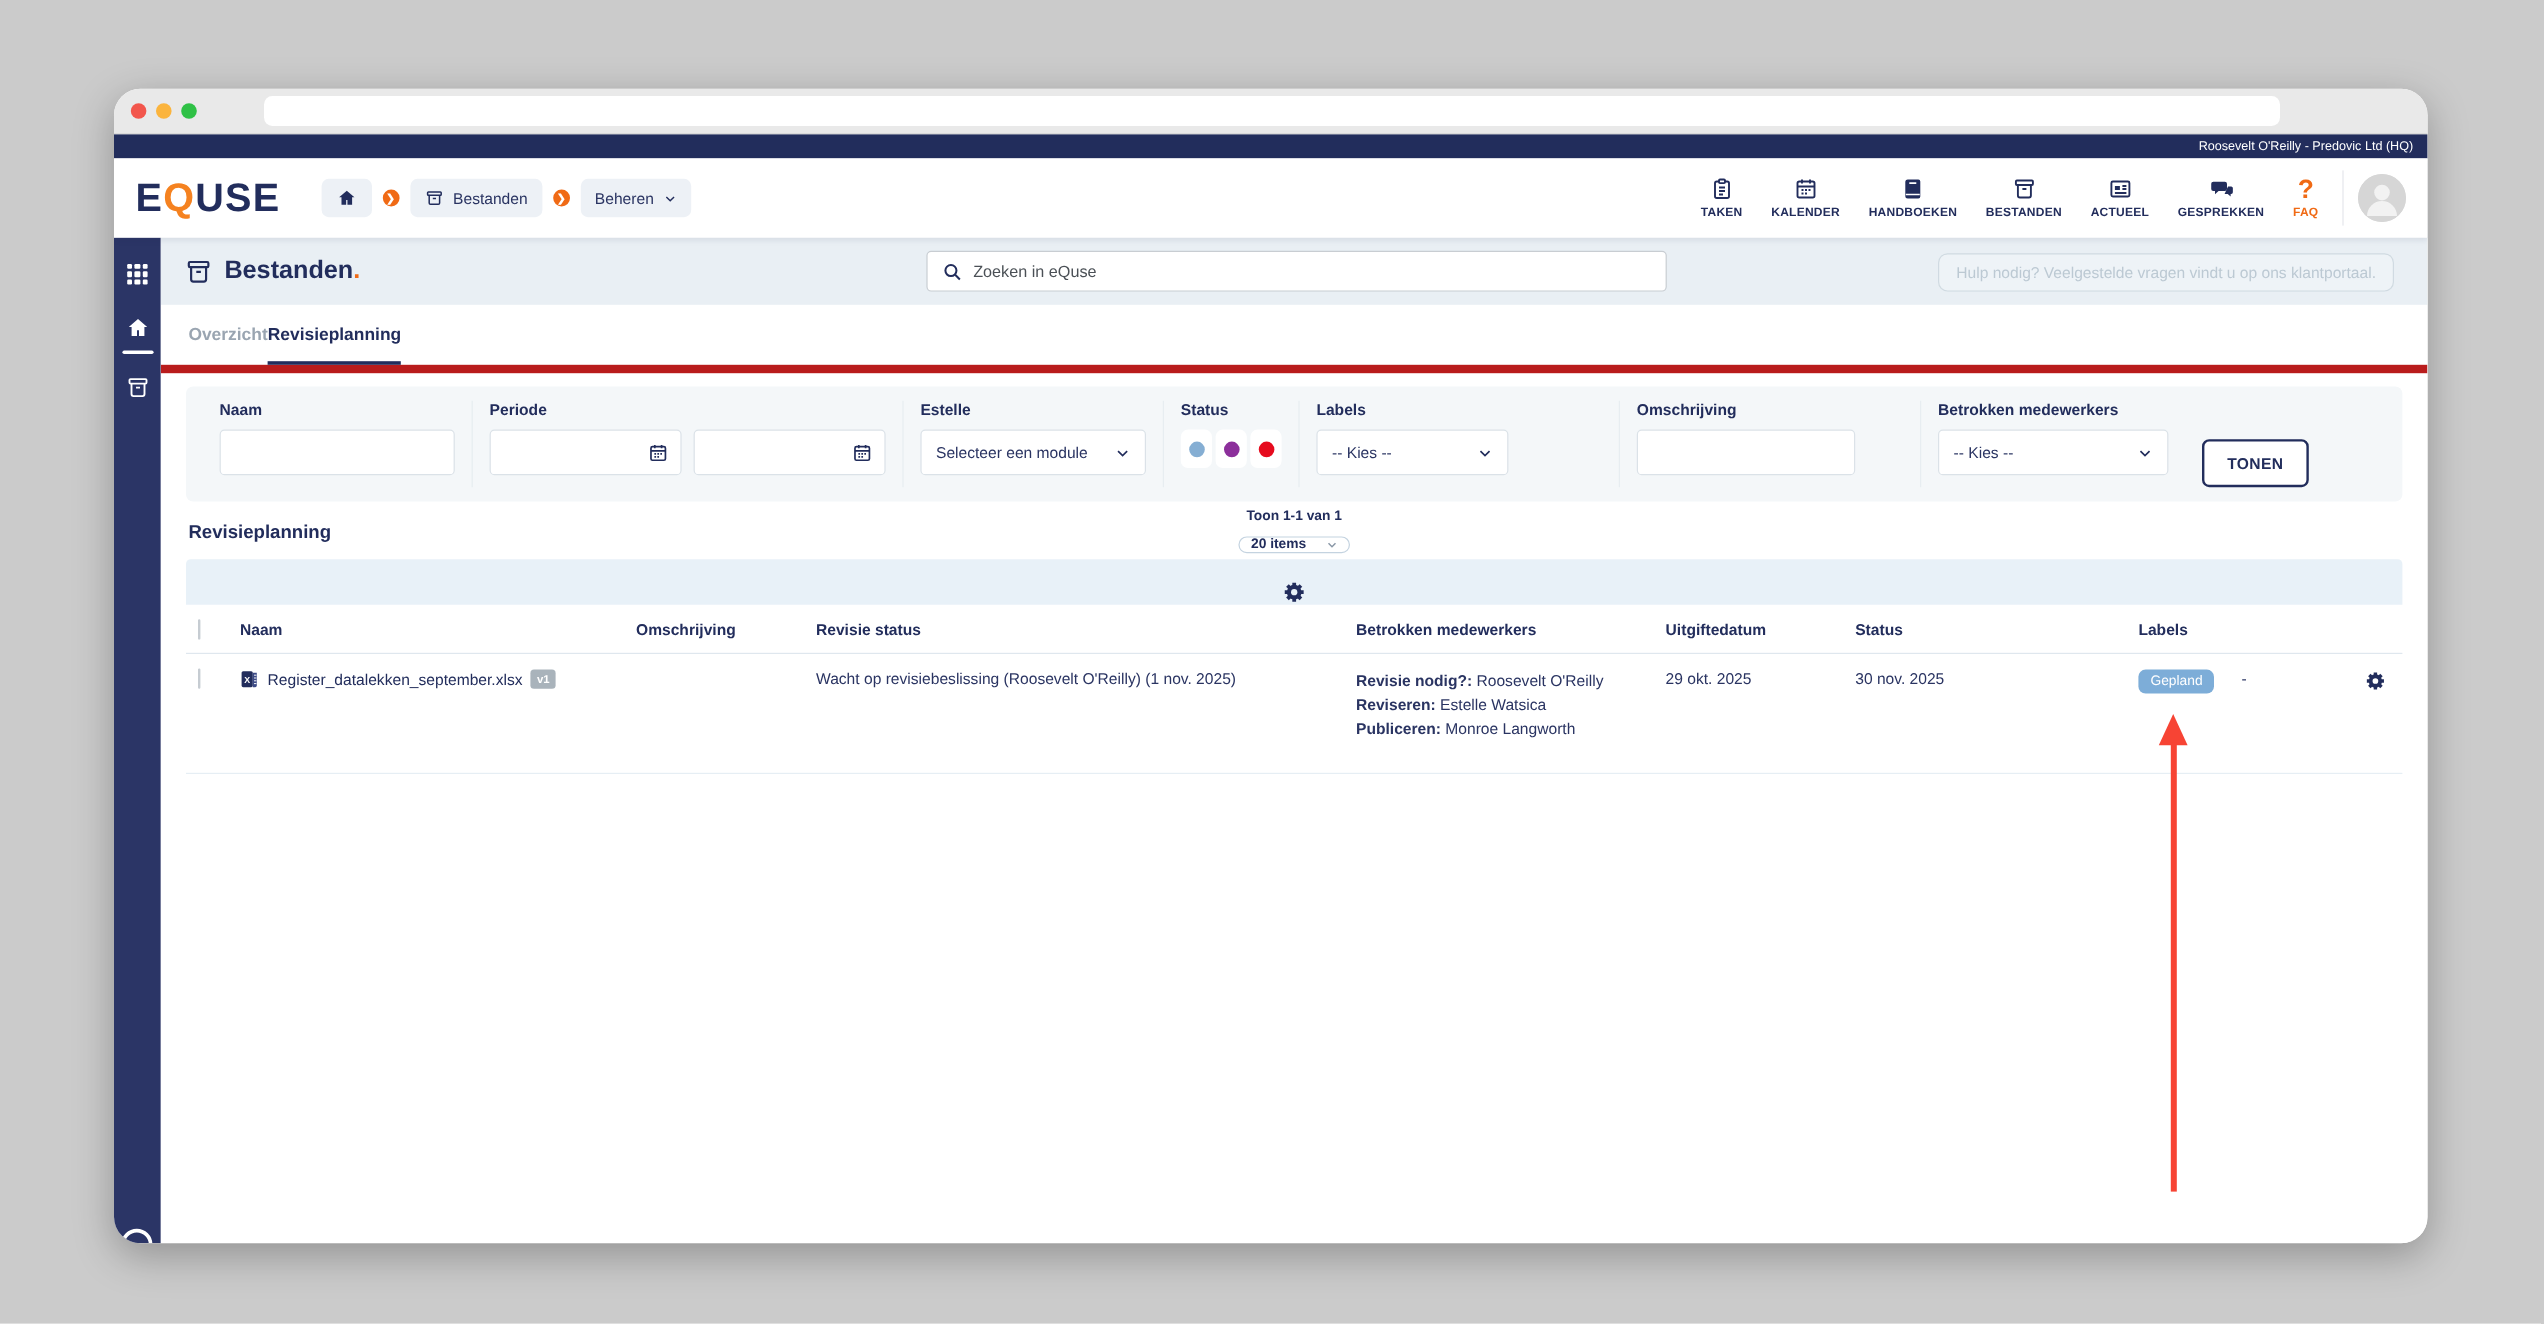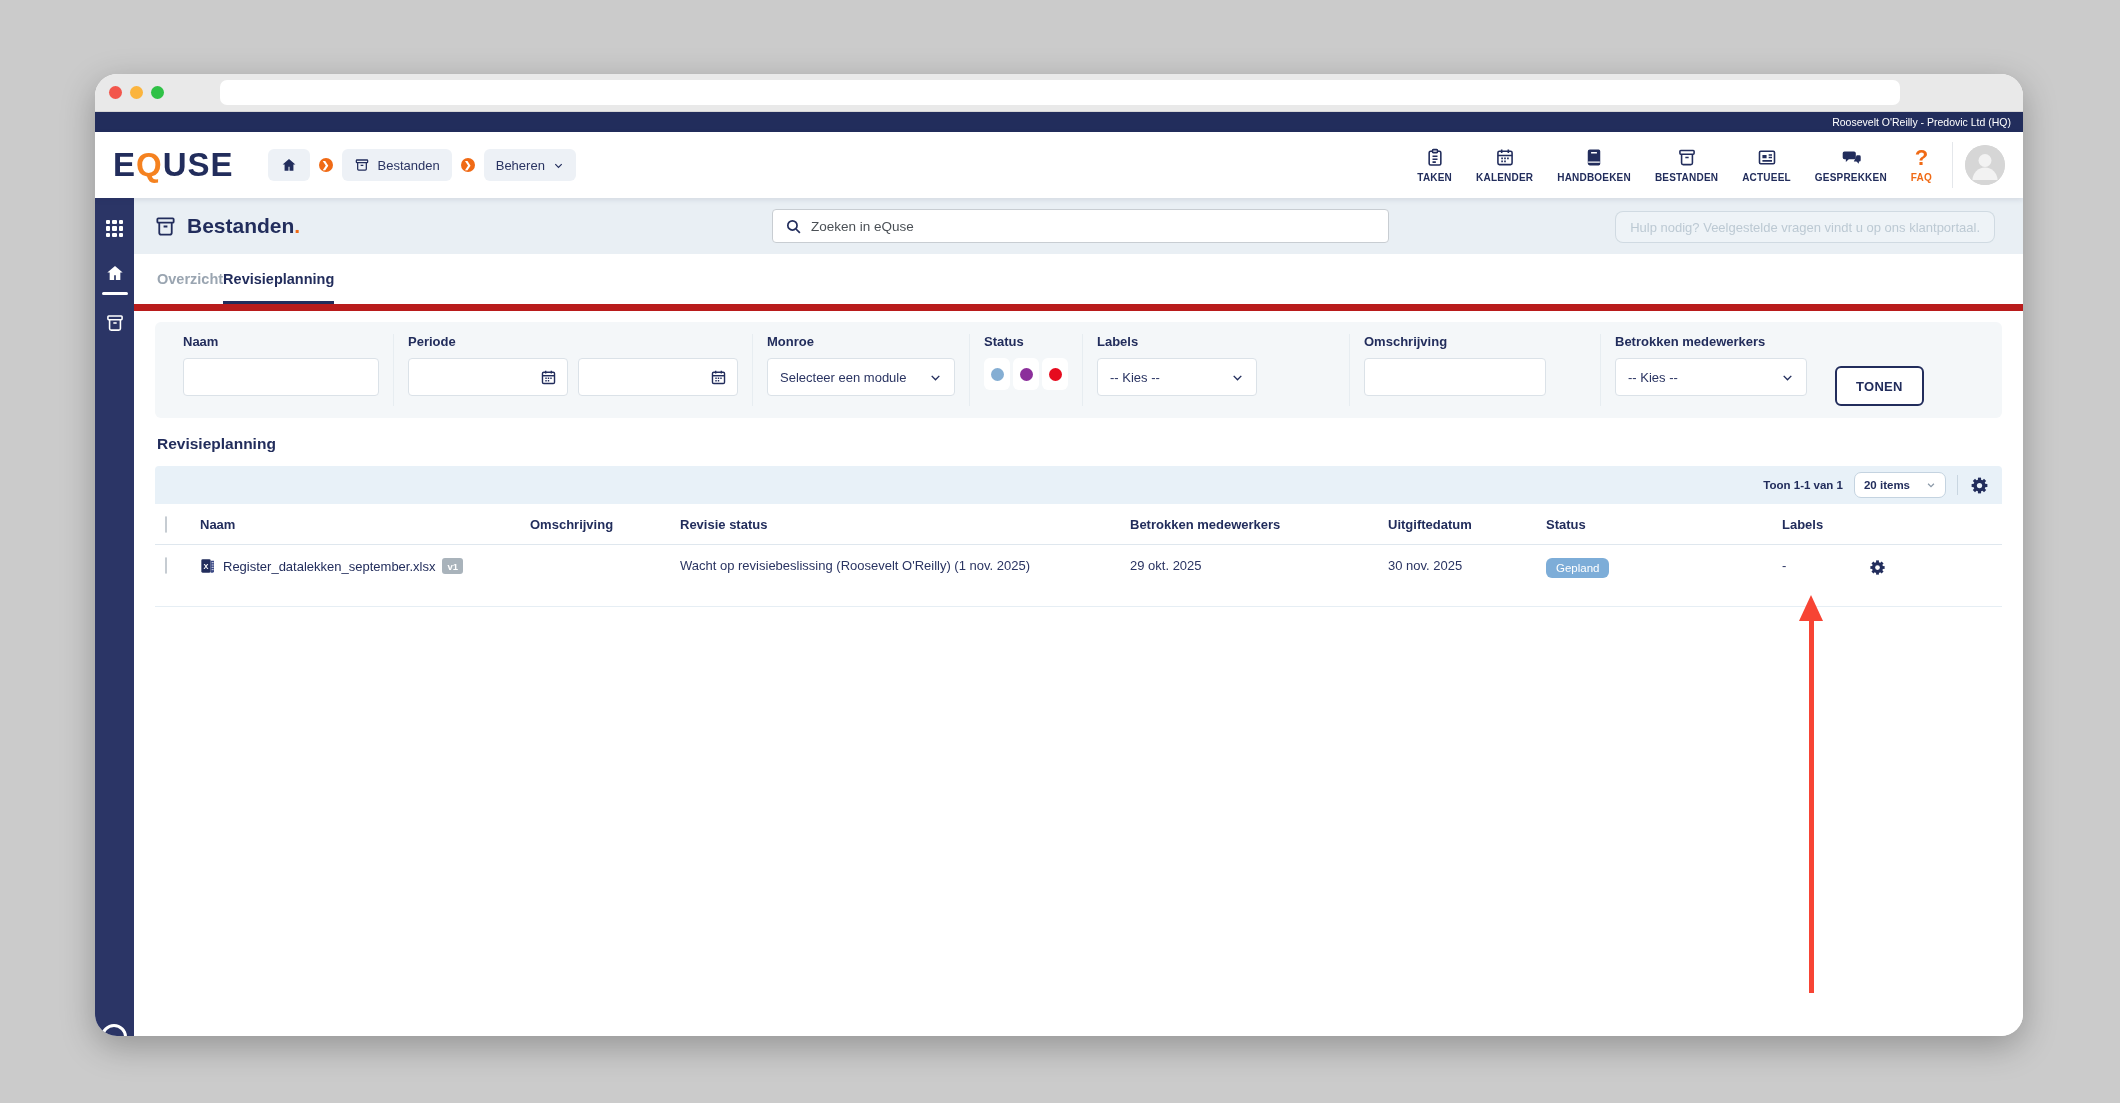--- a/index.html
+++ b/index.html
@@ -97,21 +97,21 @@
     display:flex; align-items:center; justify-content:center; cursor:pointer; }
   .sdot { width:13px; height:13px; border-radius:50%; }
   .tonen { margin-left:14px; align-self:flex-end; height:40px; padding:0 19px;
     background:#fff; border:2px solid #222d5c; border-radius:6px;
     font-size:13px; font-weight:bold; color:#222d5c; letter-spacing:.3px; cursor:pointer;
     font-family:"Liberation Sans", sans-serif; }
   
   .sectionheading { margin:17px 23px 13px; font-size:15.5px; font-weight:800; color:#222d5c; }
   .tablecard { margin:0 21px; }
   .tabletoolbar { height:38px; background:#e8f1f8; border-radius:4px 4px 0 0;
-    display:flex; align-items:center; justify-content:flex-end; gap:11px; padding:0 12px; }
+    display:flex; align-items:center; justify-content:flex-end; gap:11px; padding:0 12px;flex-direction:column; }
   .count { font-size:11.5px; font-weight:bold; color:#222d5c; }
   .pagesize { height:26px; background:#fff; border:1px solid #c4d3e0; border-radius:7px;
     display:flex; align-items:center; gap:16px; padding:0 9px; font-size:11.5px;
     font-weight:bold; color:#222d5c; cursor:pointer; }
   .tdiv { width:1px; height:20px; background:#c9d6e1; }
   .tgrid { display:grid; grid-template-columns:35px 330px 150px 450px 258px 158px 236px 86px 102px 1fr;
     padding-left:10px; align-items:start; }
   .thead { border-bottom:1px solid #dfe7ee; }
   .thead > div { font-size:13px; font-weight:bold; color:#222d5c; padding:13px 6px 12px 0; }
   .sortarrow { color:#f06a15; font-weight:bold; }
@@ -353,21 +353,21 @@
                     <rect x="3.5" y="4.5" width="17" height="16" rx="1.8"></rect>
                     <path d="M3.5 9.5 h17"></path>
                     <path d="M8 2.5 v4 M16 2.5 v4"></path>
                     <path d="M7.5 13 h2 M11 13 h2 M14.5 13 h2 M7.5 16.5 h2 M11 16.5 h2" stroke-width="2.2"></path>
                   </svg>
               </span>
             </div>
           </div>
         </div>
         <div class="fgroup">
-          <div class="flabel">Monroe</div>
+          <div class="flabel">Estelle</div>
           <div class="selectbox" style="width:188px">
             <span>Selecteer een module</span>
             <span>
               <svg width="13" height="13" viewBox="0 0 24 24" fill="none" stroke="#222d5c" stroke-width="2.6">
                   <path d="M5 9 l7 7 7-7"></path>
                 </svg>
             </span>
           </div>
         </div>
         <div class="fgroup">
@@ -462,20 +462,25 @@
                   <path d="M16 4 h5 v16 a2 2 0 0 1 -2 2 h-3 z" fill="#3c4a86"></path>
                   <path d="M17.5 7 h3 M17.5 10.5 h3 M17.5 14 h3 M17.5 17.5 h3" stroke="#fff" stroke-width="1.2"></path>
                   <text x="9" y="16.5" text-anchor="middle" font-family="Liberation Sans, sans-serif" font-size="11" font-weight="bold" fill="#fff">X</text>
                 </svg>
             </span>
             <span class="filelink">Register_datalekken_september.xlsx</span>
             <span class="vbadge">v1</span>
           </div>
           <div></div>
           <div>Wacht op revisiebeslissing (Roosevelt O'Reilly) (1 nov. 2025)</div>
+          <div class="medew">
+            <div><b>Revisie nodig?:</b><span> Roosevelt O'Reilly</span></div>
+            <div><b>Reviseren:</b><span> Estelle Watsica</span></div>
+            <div><b>Publiceren:</b><span> Monroe Langworth</span></div>
+          </div>
           <div>29 okt. 2025</div>
           <div>30 nov. 2025</div>
           <div><span class="statusbadge" style="background: rgb(125, 173, 216);">Gepland</span></div>
           <div>-</div>
           <div>
             <span class="gearbtn">
               <svg width="19" height="19" viewBox="0 0 24 24">
                   <g stroke="#222d5c" stroke-width="3.6">
                     <line x1="12" y1="3" x2="12" y2="21"></line>
                     <line x1="3" y1="12" x2="21" y2="12"></line>

